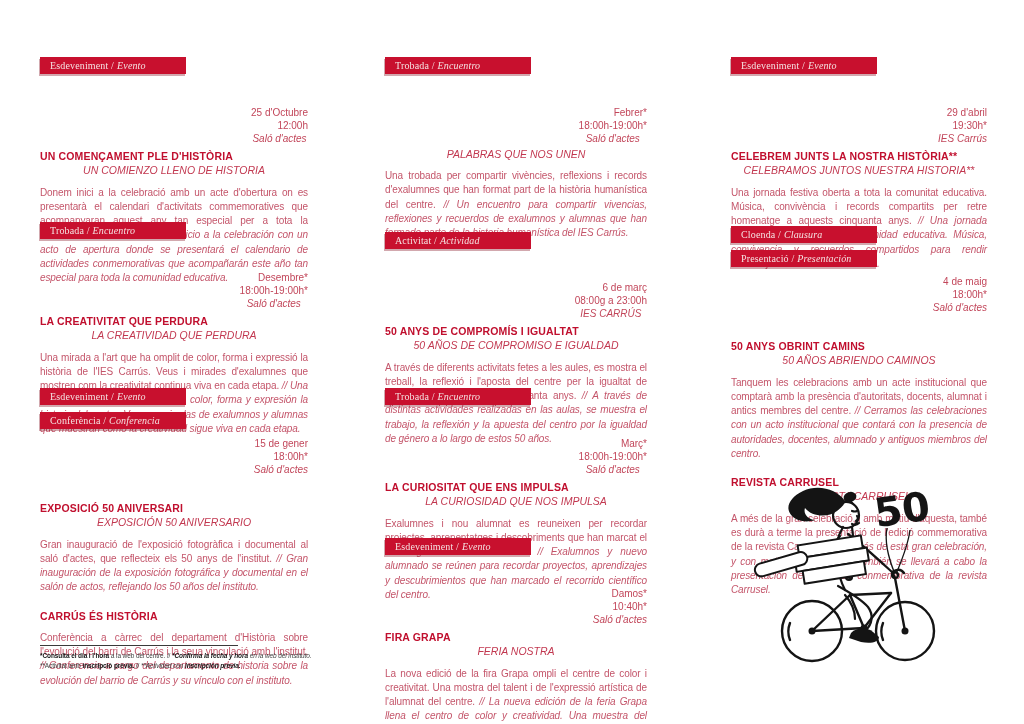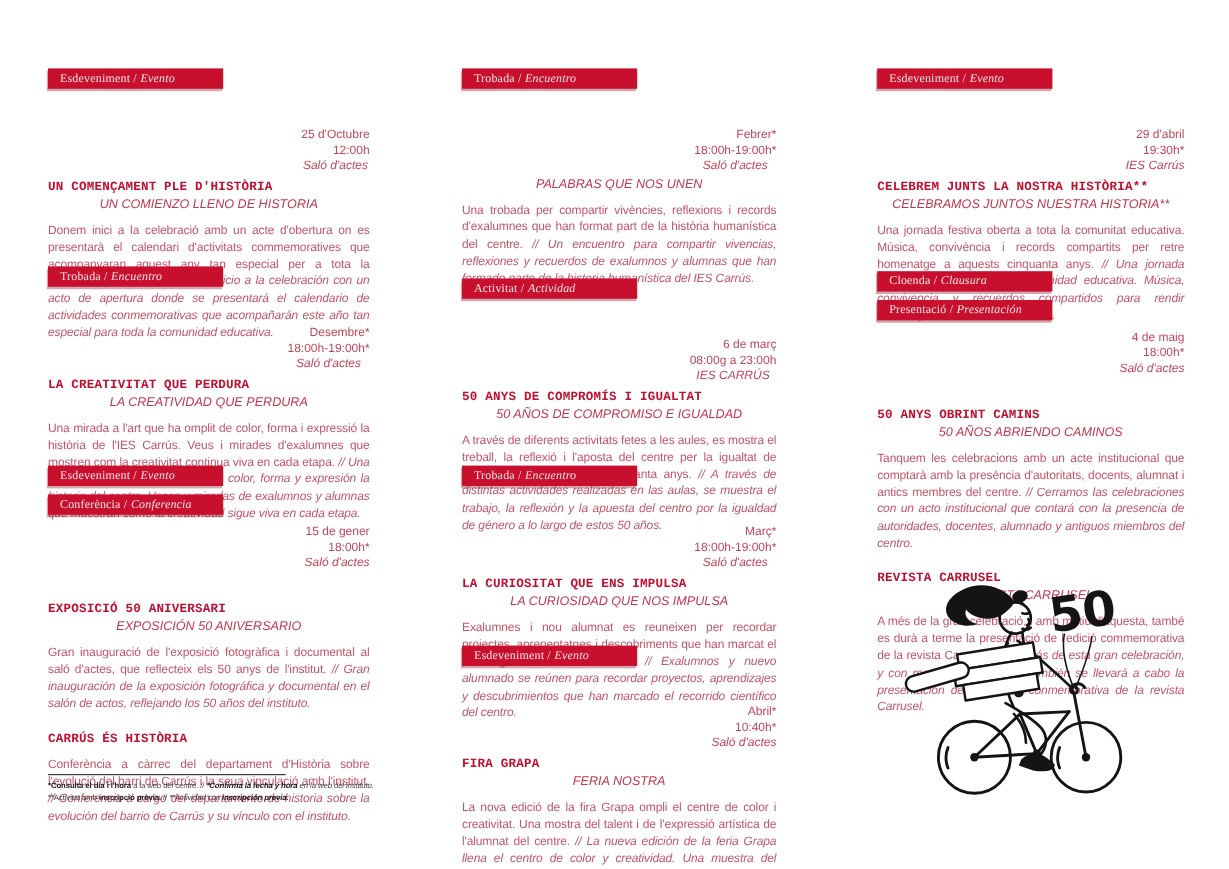--- a/index.html
+++ b/index.html
@@ -16,21 +16,21 @@
   .badges{display:flex;flex-direction:column;gap:7px;}
   .badge{
     background:#C8102E;color:#F5E2E2;width:146px;height:17px;box-sizing:border-box;
     padding:3px 0 0 10px;font-size:10px;letter-spacing:.15px;
     box-shadow:-1px 2px 0 rgba(125,5,22,.35);
     font-family:Liberation Serif, serif;
   }
   .badge .es{font-style:italic;margin-left:3px;}
   .date{text-align:right;color:#C2465A;font-size:10px;line-height:1.32;padding-top:1px;margin-top:48px;}
   .date .it{font-style:italic;text-align:center;}
-  .title{color:#C00F2E;font-weight:bold;font-size:10.5px;letter-spacing:.15px;margin:0;line-height:1.2;font-family:Liberation Mono, monospace;}
+  .title{color:#C00F2E;font-weight:bold;font-size:10.5px;letter-spacing:.15px;margin:0;line-height:1.2;}
   .m-single{margin-top:4px;}
   .m-double{margin-top:25px;}
   .t-next{margin-top:15px;}
   .subtitle{color:#C23850;font-style:italic;font-size:10.5px;margin-top:2px;line-height:1.2;text-align:center;}
   .body{
     color:#C4556A;font-size:10px;line-height:1.42;text-align:justify;
     margin:9px 0 0 0;letter-spacing:-0.1px;
   }
   .body .es{font-style:italic;}
   .fnote{left:40px;width:292px;top:645px;color:#3F3F3F;font-size:6.5px;line-height:1.6;letter-spacing:-0.1px;}
@@ -145,21 +145,21 @@
   <div class="subtitle">LA CURIOSIDAD QUE NOS IMPULSA</div>
   <p class="body"><span>Exalumnes i nou alumnat es reuneixen per recordar projectes, aprenentatges i descobriments que han marcat el recorregut científic del centre. </span><span class="es">// Exalumnos y nuevo alumnado se reúnen para recordar proyectos, aprendizajes y descubrimientos que han marcado el recorrido científico del centro.</span></p>
 </section>
 
 <section class="block col2" style="top:538px">
   <div class="hdr">
     <div class="badges">
       <div class="badge"><span>Esdeveniment /</span><span class="es">Evento</span></div>
     </div>
     <div class="date">
-      <div>Abril*</div>
+      <div>Damos*</div>
       <div>10:40h*</div>
       <div class="it">Saló d'actes</div>
     </div>
   </div>
   <h3 class="title m-single">FIRA GRAPA</h3>
   <div class="subtitle">FERIA NOSTRA</div>
   <p class="body"><span>La nova edició de la fira Grapa ompli el centre de color i creativitat. Una mostra del talent i de l'expressió artística de l'alumnat del centre. </span><span class="es">// La nueva edición de la feria Grapa llena el centro de color y creatividad. Una muestra del talento y la expresión artística del alumnado del centro.</span></p>
 </section>
 
 <section class="block col3" style="top:57px">

